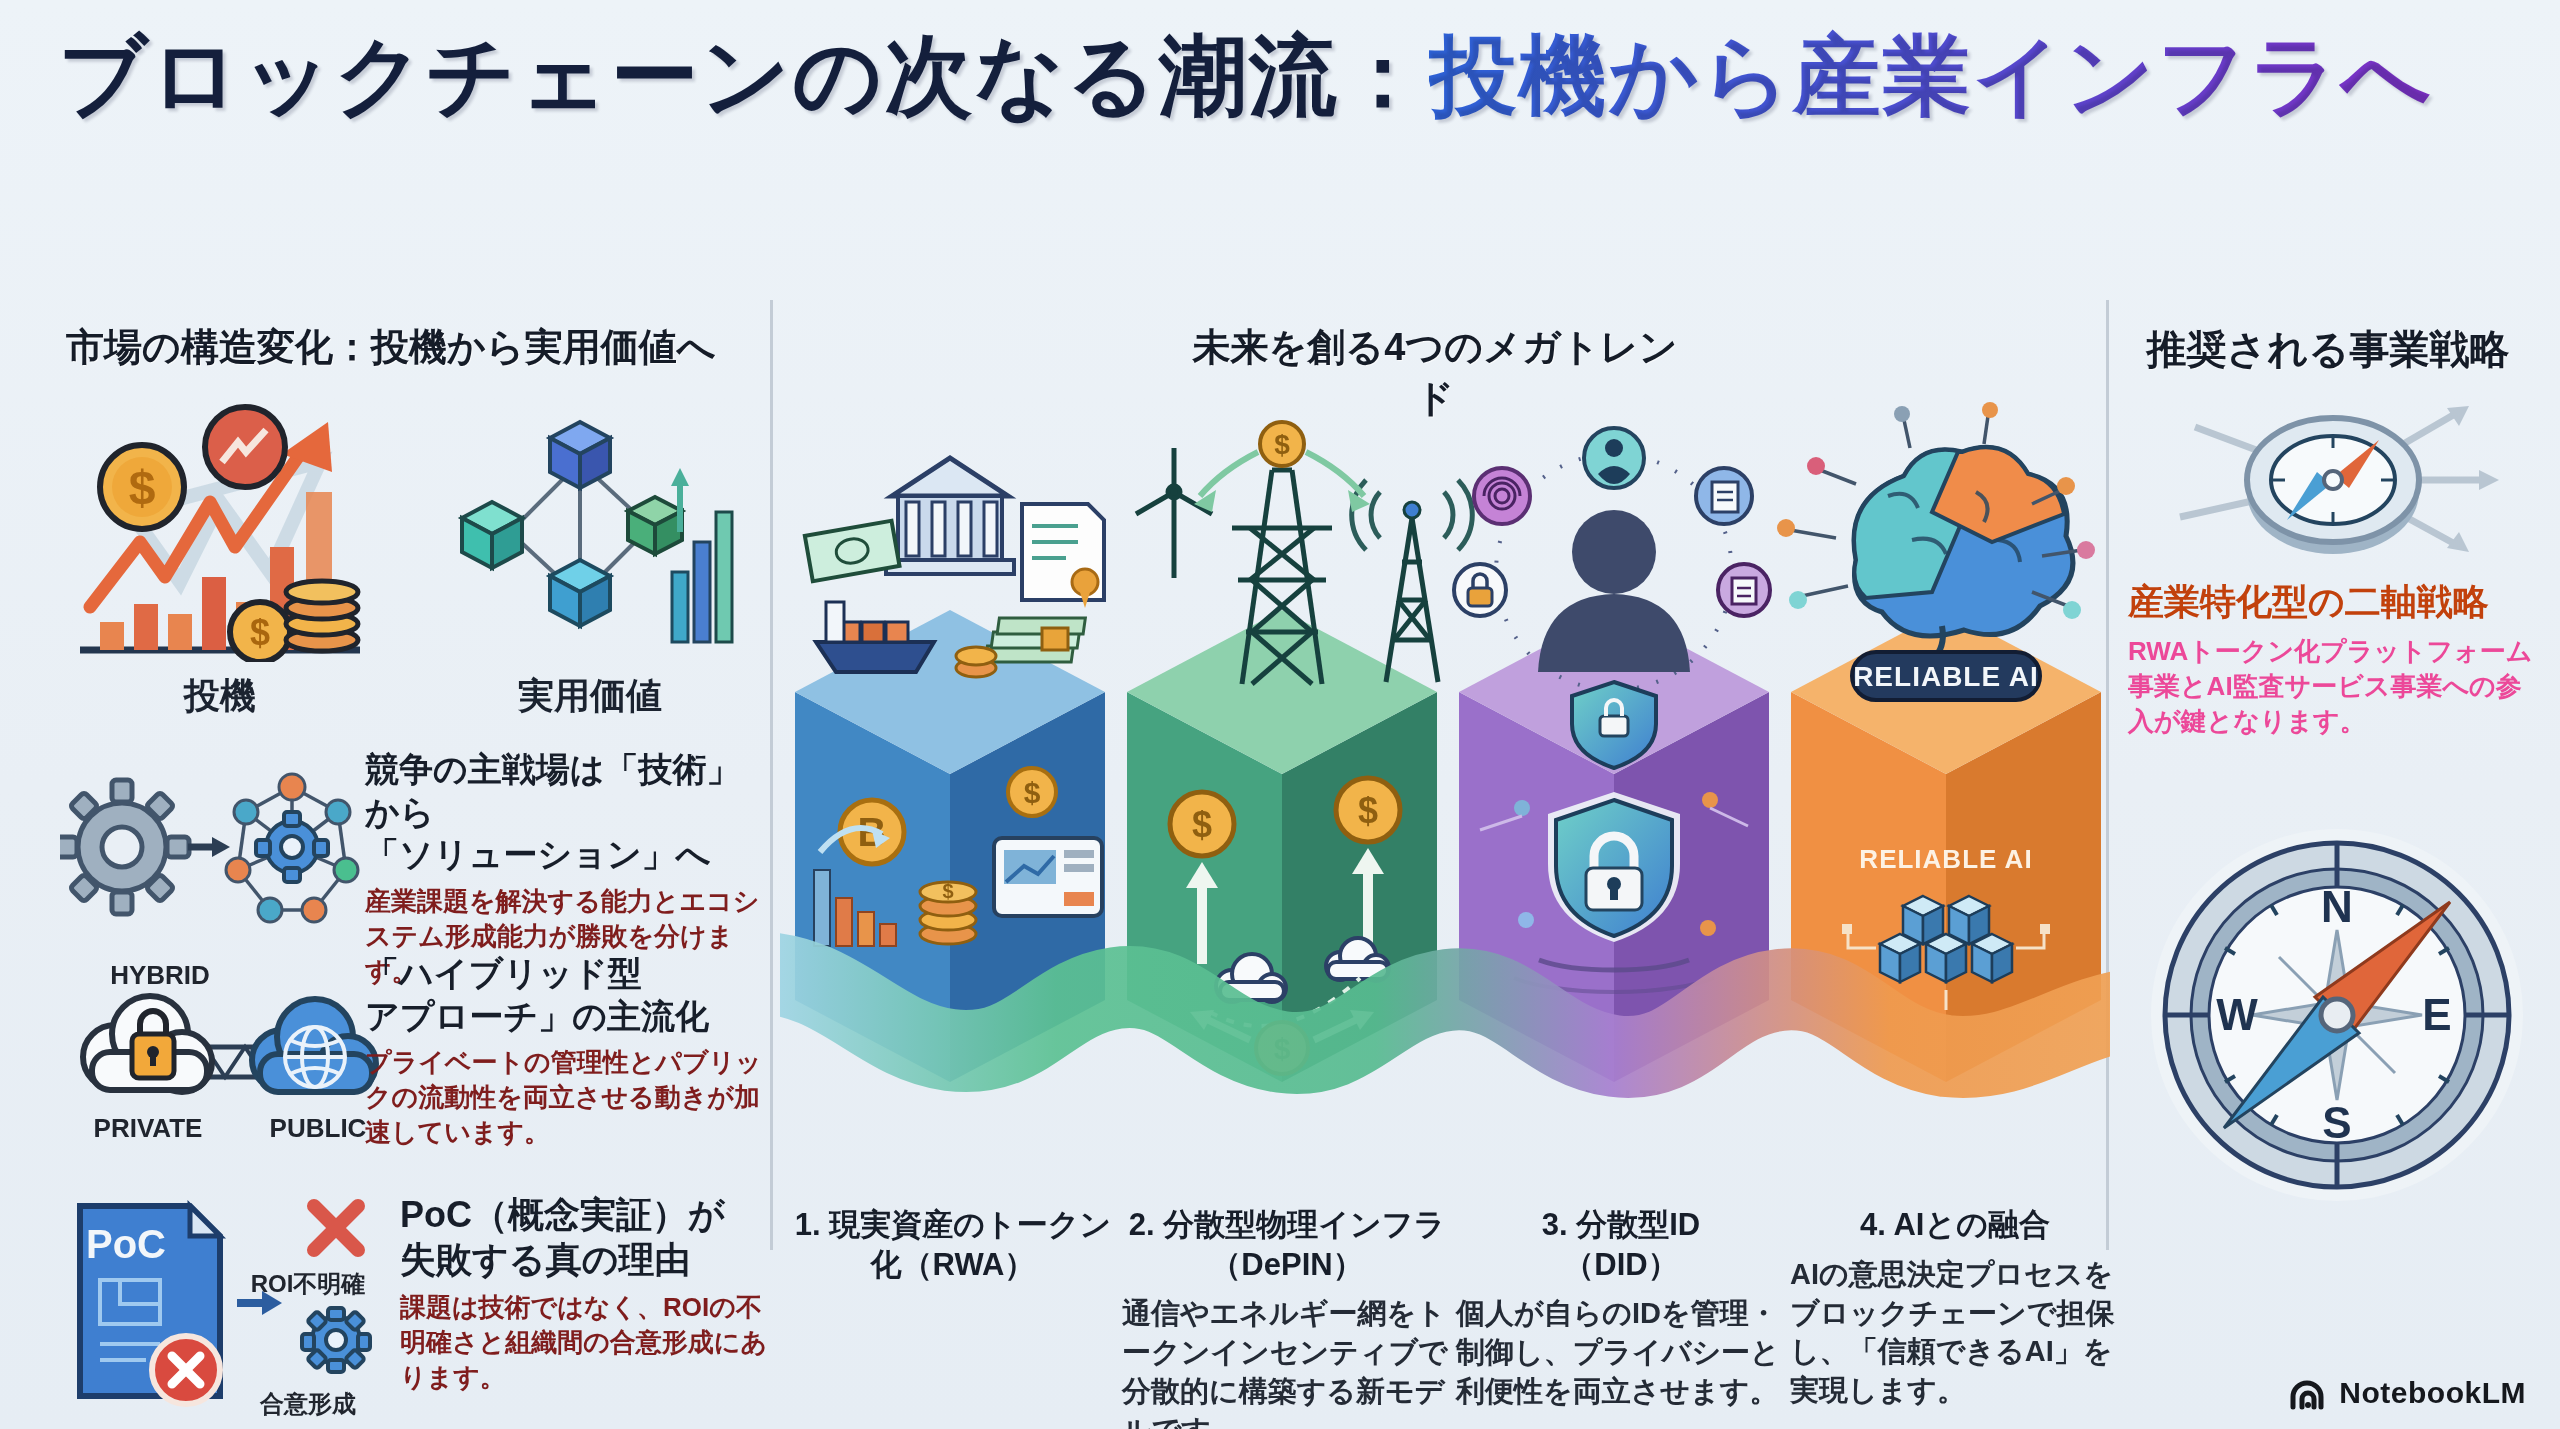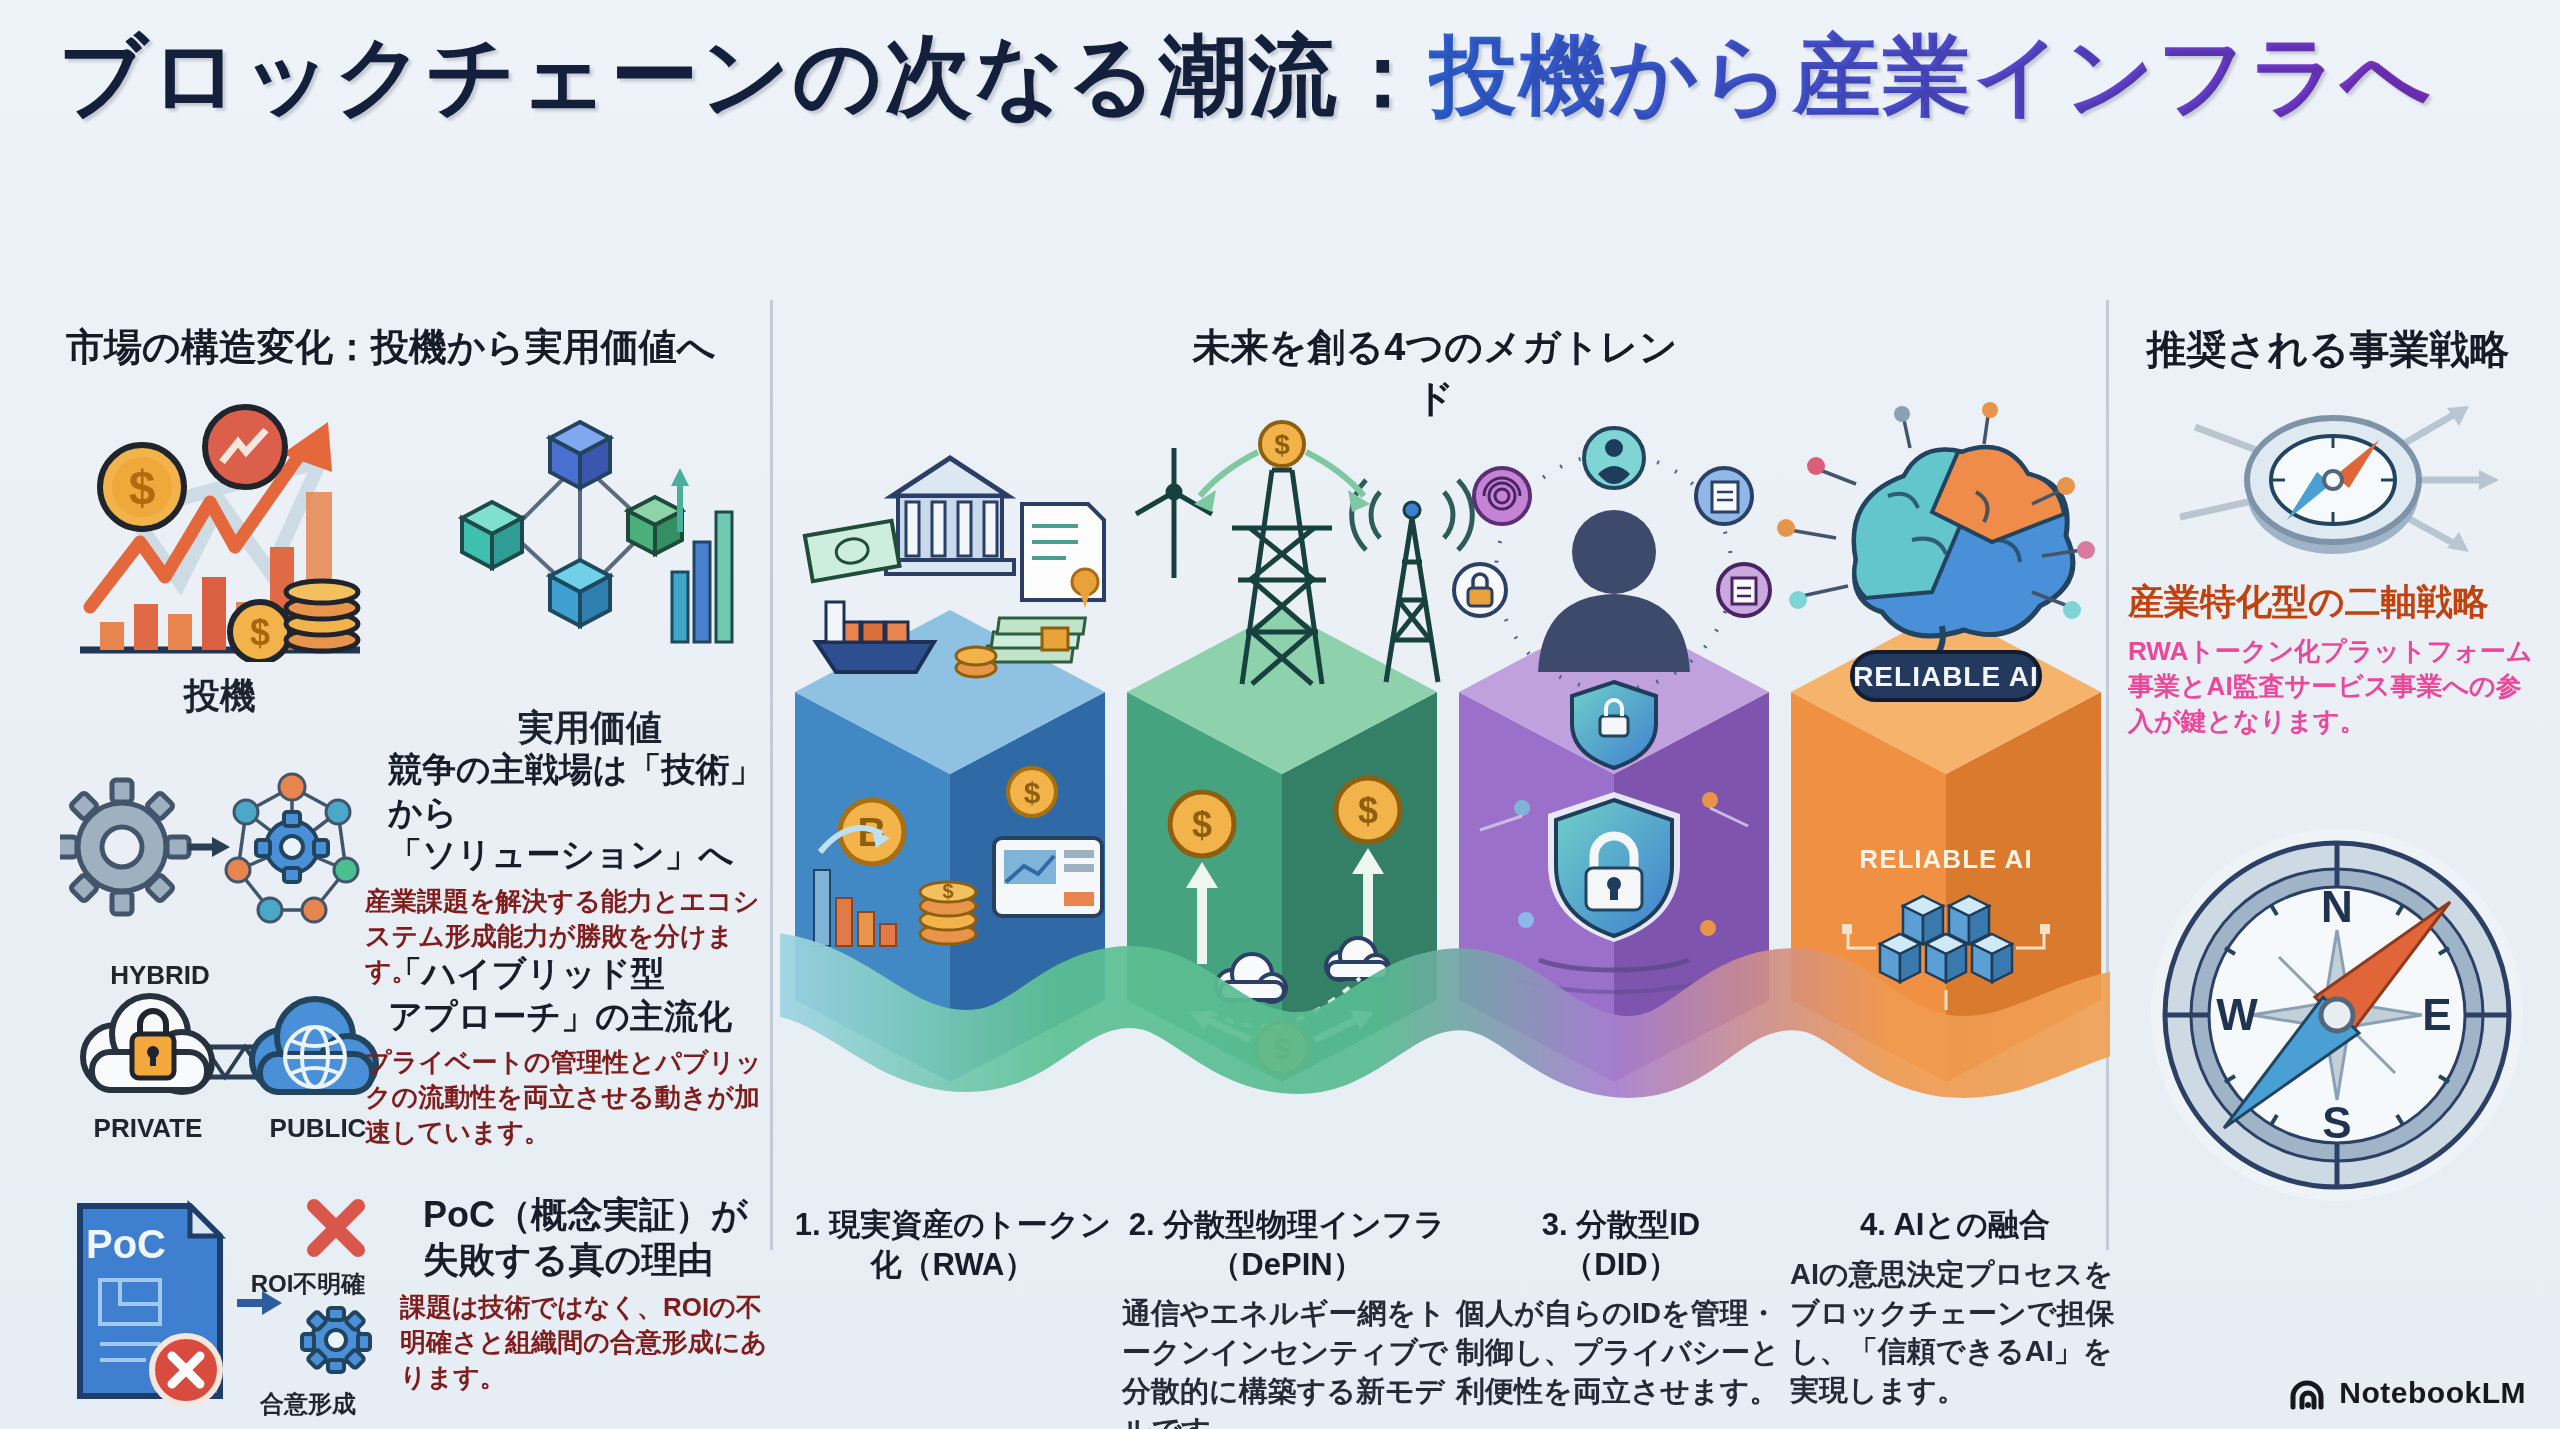--- a/index.html
+++ b/index.html
@@ -24,21 +24,21 @@
   }
   
   .vdivider{width:3px;background:#c3ccd6;top:300px;height:950px;}
   
   .sec-h{font-weight:800;color:#151c28;text-shadow:1px 1px 1px rgba(255,255,255,.7);}
   .left-h{left:66px;top:322px;font-size:38px;}
   .center-h{left:1180px;top:322px;width:510px;font-size:38px;text-align:center;}
   .right-h{left:2128px;top:322px;width:400px;font-size:40px;text-align:center;}
   
   .lbl-big{font-size:36px;font-weight:800;color:#1b2330;text-align:center;}
-  .block-h{font-size:34px;font-weight:800;line-height:1.25;color:#171e2a;margin-left:23px;}
+  .block-h{font-size:34px;font-weight:800;line-height:1.25;color:#171e2a;}
   .block-p{font-size:26px;font-weight:600;line-height:1.35;color:#7f1d1d;margin-top:8px;}
   .mini-lbl{font-size:24px;font-weight:800;color:#20252e;text-align:center;}
   
   .cap{position:absolute;width:330px;}
   .cap-t{font-size:31px;font-weight:800;text-align:center;line-height:1.28;color:#171e2a;}
   .cap-b{font-size:29px;font-weight:700;line-height:1.34;color:#242b36;margin-top:10px;text-align:left;}
   
   .right-sub{left:2128px;top:578px;width:410px;font-size:36px;font-weight:800;text-align:left;color:#c2410c;}
   .right-body{left:2128px;top:634px;width:414px;font-size:26px;font-weight:600;line-height:1.35;color:#ec4899;}
   
@@ -120,21 +120,21 @@
       <rect x="242" y="180" width="16" height="70" fill="#3fa8c9" stroke="#1d4a5f" stroke-width="3"></rect>
       <rect x="264" y="150" width="16" height="100" fill="#4a7fd0" stroke="#23445f" stroke-width="3"></rect>
       <rect x="286" y="120" width="16" height="130" fill="#6fc9b0" stroke="#1d4a4a" stroke-width="3"></rect>
       <line x1="250" y1="140" x2="250" y2="88" stroke="#4aaf9a" stroke-width="6"></line>
       <polygon points="250,76 259,94 241,94" fill="#4aaf9a"></polygon>
     </g>
   </svg>
 </div>
 
 <div class="abs lbl-big" style="left:120px;top:672px;width:200px;">投機</div>
-<div class="abs lbl-big" style="left:470px;top:672px;width:240px;margin-top:32px;">実用価値</div>
+<div class="abs lbl-big" style="left:470px;top:672px;width:240px;">実用価値</div>
 
 <div class="abs" style="left:60px;top:752px;width:300px;">
   <svg width="300" height="190" viewBox="0 0 300 190">
     <g fill="#9fb0c0" stroke="#42556b" stroke-width="5">
       <circle cx="62" cy="95" r="44"></circle>
       <g>
         <rect x="52" y="28" width="20" height="22" rx="4"></rect>
           <rect x="52" y="140" width="20" height="22" rx="4"></rect>
         <rect x="-5" y="85" width="22" height="20" rx="4"></rect>
           <rect x="107" y="85" width="22" height="20" rx="4"></rect>

